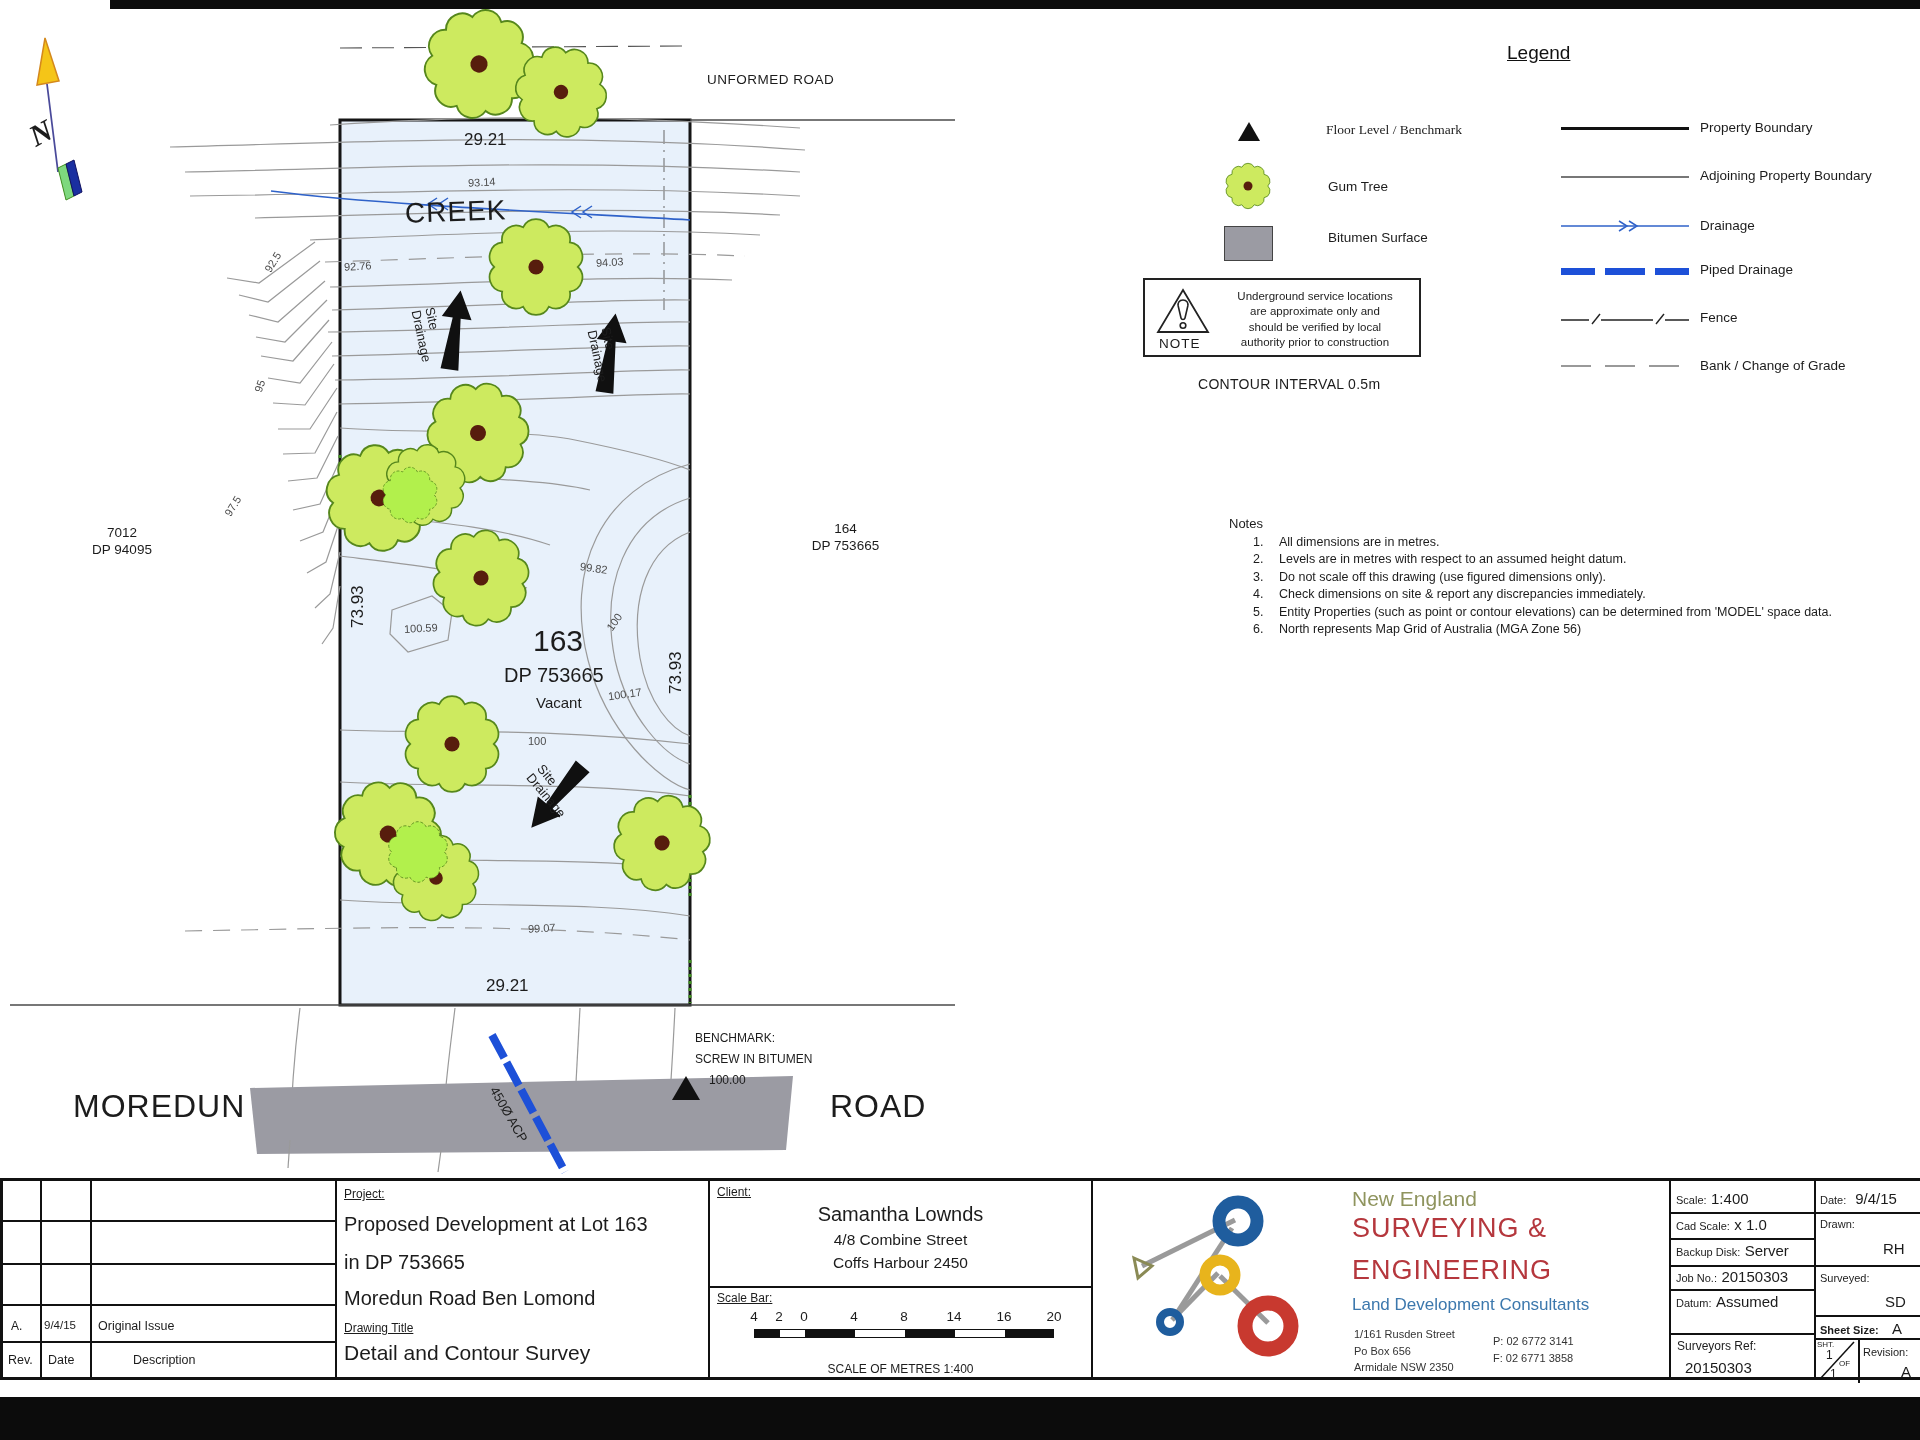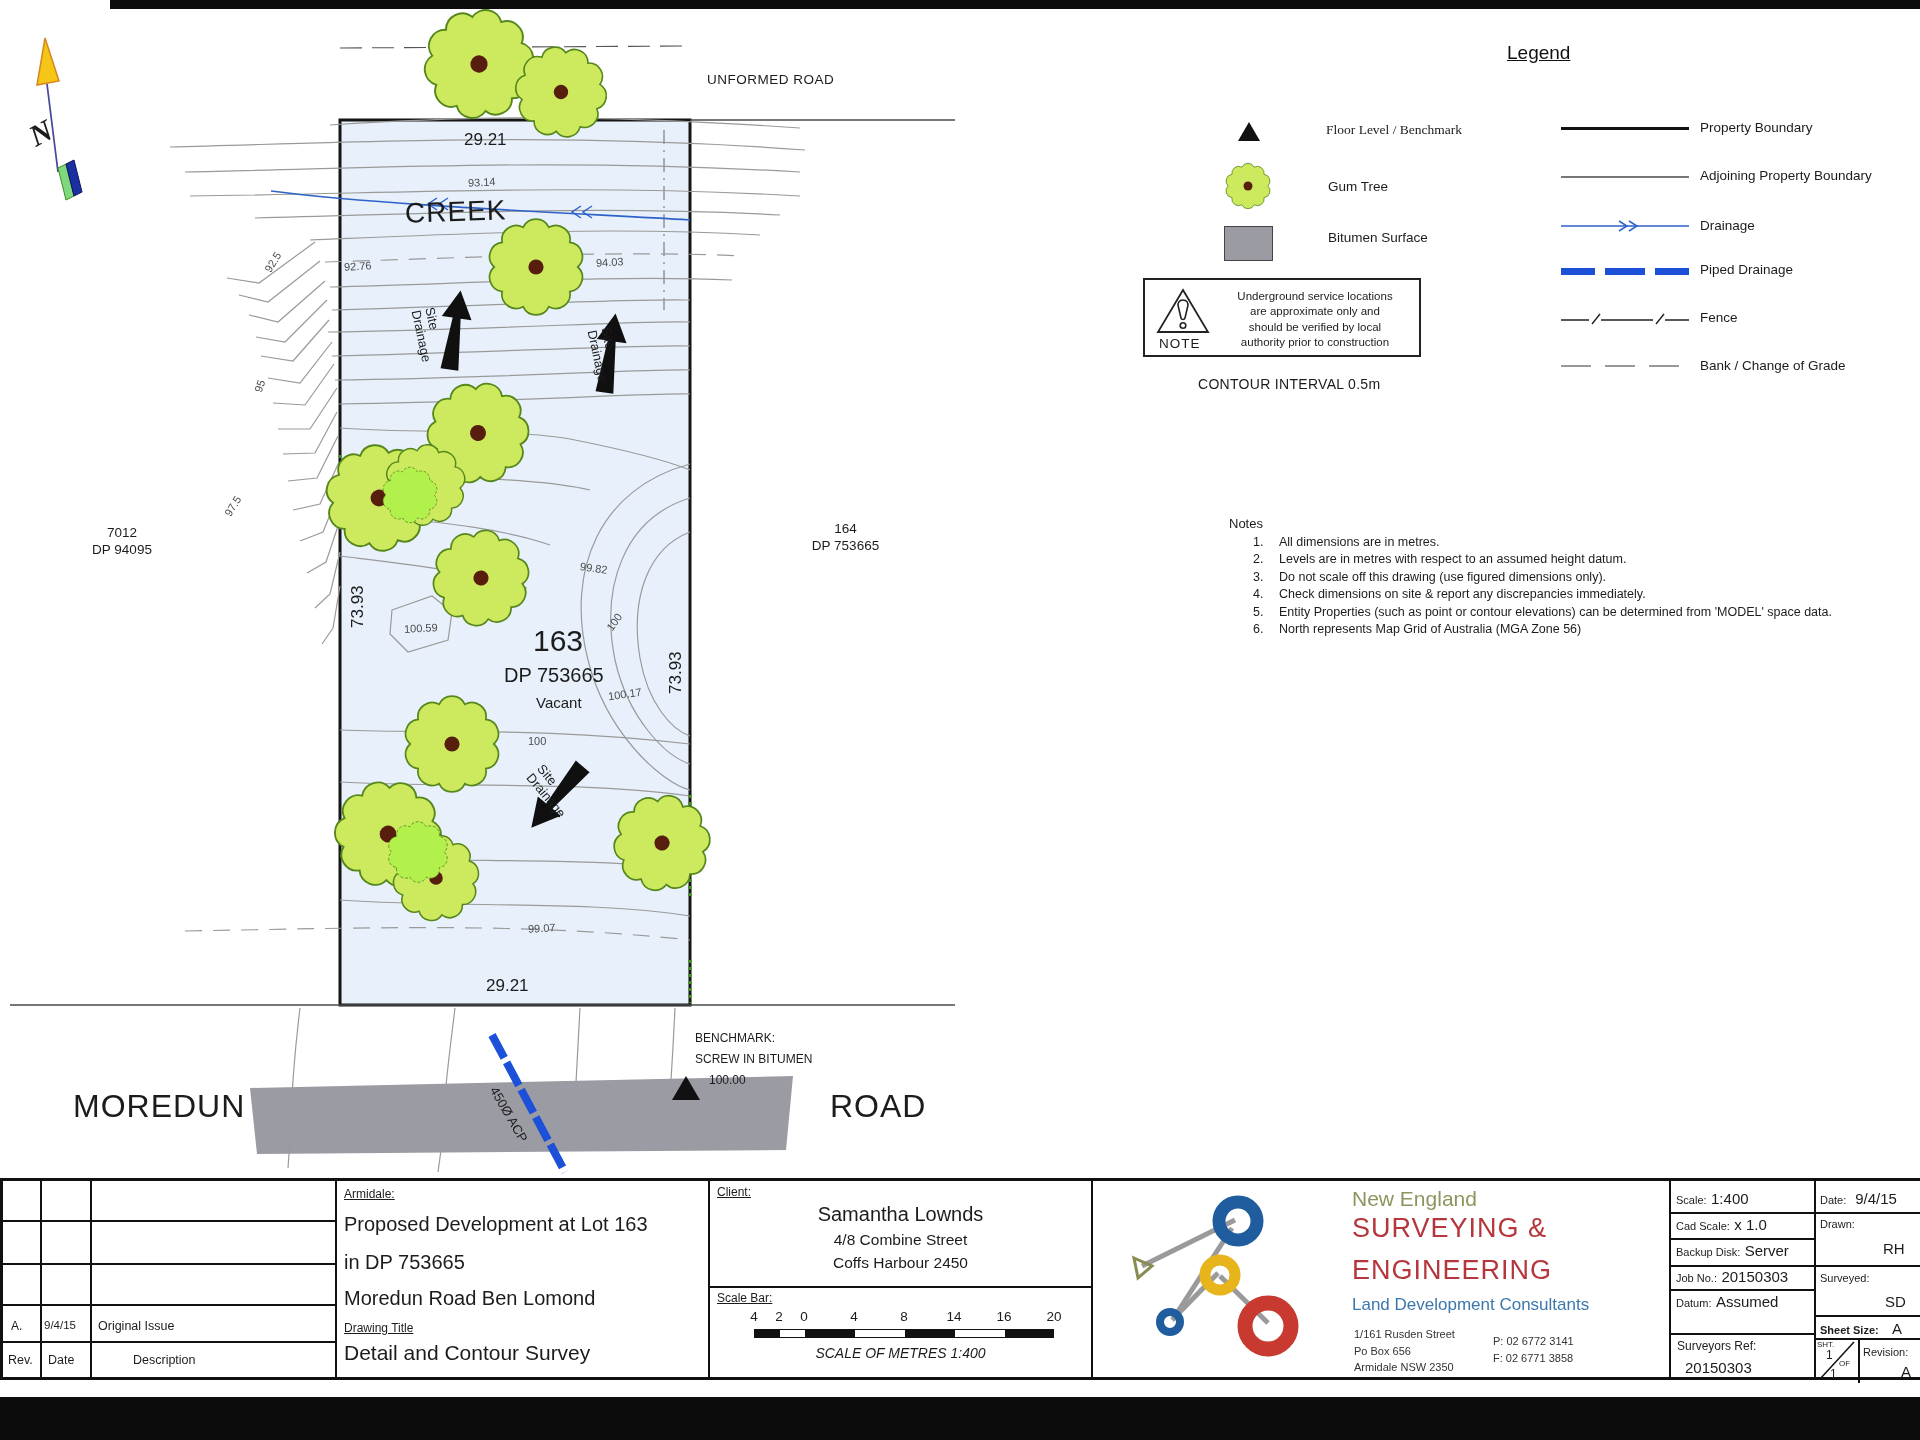--- a/index.html
+++ b/index.html
@@ -329,21 +329,21 @@
     <div class="hline" style="left:0; top:160px; width:100%;"></div>
     <div class="abs" style="left:8px; top:138px; font-size:12px;">A.</div>
     <div class="abs" style="left:41px; top:138px; font-size:11.5px;">9/4/15</div>
     <div class="abs" style="left:95px; top:138px; font-size:12.5px;">Original Issue</div>
     <div class="abs" style="left:5px; top:172px; font-size:12.5px;">Rev.</div>
     <div class="abs" style="left:45px; top:172px; font-size:12.5px;">Date</div>
     <div class="abs" style="left:130px; top:172px; font-size:12.5px;">Description</div>
   </div>
 
   <div class="tb-sec" style="left:337px; width:373px;">
-    <div class="abs lbl-u" style="left:7px; top:6px;">Armidale:</div>
+    <div class="abs lbl-u" style="left:7px; top:6px;">Project:</div>
     <div class="abs big" style="left:7px; top:32px;">Proposed Development at Lot 163</div>
     <div class="abs big" style="left:7px; top:70px;">in DP 753665</div>
     <div class="abs big" style="left:7px; top:106px;">Moredun Road Ben Lomond</div>
     <div class="abs lbl-u" style="left:7px; top:140px;">Drawing Title</div>
     <div class="abs" style="left:7px; top:160px; font-size:21px;">Detail and Contour Survey</div>
   </div>
 
   <div class="tb-sec" style="left:710px; width:383px;">
     <div class="abs lbl-u" style="left:7px; top:4px;">Client:</div>
     <div class="abs ctr" style="left:0; top:22px; width:100%; font-size:20px;">Samantha Lownds</div>
@@ -353,21 +353,21 @@
     <div class="abs lbl-u" style="left:7px; top:110px;">Scale Bar:</div>
     <span class="abs" style="left:44px; top:128px; font-size:13.5px; transform:translateX(-50%);">4</span>
     <span class="abs" style="left:69px; top:128px; font-size:13.5px; transform:translateX(-50%);">2</span>
     <span class="abs" style="left:94px; top:128px; font-size:13.5px; transform:translateX(-50%);">0</span>
     <span class="abs" style="left:144px; top:128px; font-size:13.5px; transform:translateX(-50%);">4</span>
     <span class="abs" style="left:194px; top:128px; font-size:13.5px; transform:translateX(-50%);">8</span>
     <span class="abs" style="left:244px; top:128px; font-size:13.5px; transform:translateX(-50%);">14</span>
     <span class="abs" style="left:294px; top:128px; font-size:13.5px; transform:translateX(-50%);">16</span>
     <span class="abs" style="left:344px; top:128px; font-size:13.5px; transform:translateX(-50%);">20</span>
     <div class="abs" style="left:44px; top:148px; width:300px; height:9px; border:1.5px solid #111; background:linear-gradient(90deg, #111 0 25px, #fff 25px 50px, #111 50px 100px, #fff 100px 150px, #111 150px 200px, #fff 200px 250px, #111 250px 300px);"></div>
-    <div class="abs ctr" style="left:0; top:164px; width:100%; font-size:14px;font-style:italic;">SCALE OF METRES 1:400</div>
+    <div class="abs ctr" style="left:0; top:181px; width:100%; font-size:12px;">SCALE OF METRES 1:400</div>
   </div>
 
   <div class="tb-sec" style="left:1093px; width:578px;">
     <svg class="abs" style="left:27px; top:7px;" width="215" height="185" viewBox="0 0 215 185">
       <line x1="22" y1="78" x2="115" y2="32" stroke="#9a9a9a" stroke-width="5"></line>
       <line x1="112" y1="40" x2="55" y2="128" stroke="#9a9a9a" stroke-width="5"></line>
       <line x1="98" y1="85" x2="52" y2="132" stroke="#9a9a9a" stroke-width="5"></line>
       <line x1="100" y1="88" x2="148" y2="135" stroke="#9a9a9a" stroke-width="5"></line>
       <path d="M14,70 L32,78 L18,90 Z" fill="none" stroke="#8a8a55" stroke-width="3"></path>
       <circle cx="118" cy="33" r="19" fill="none" stroke="var(--logo-blue)" stroke-width="13"></circle>

